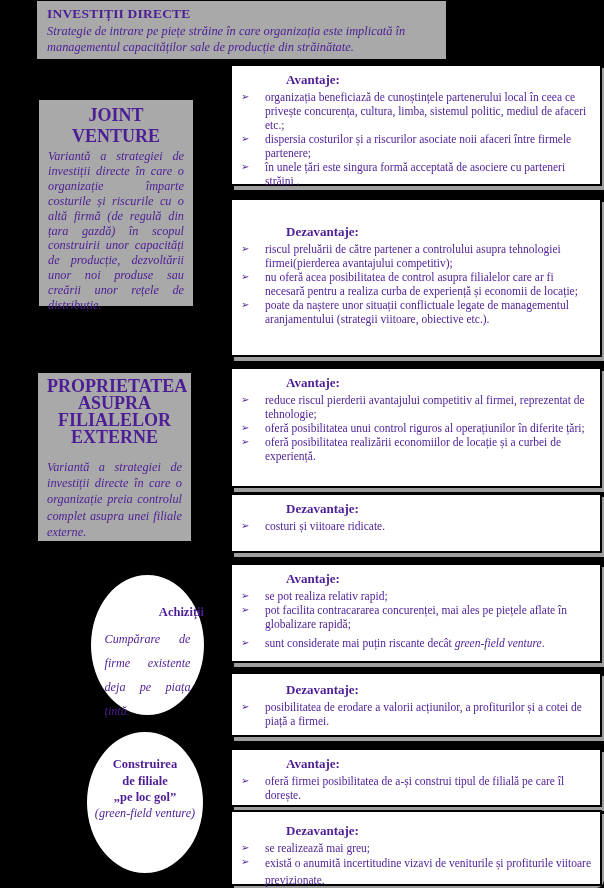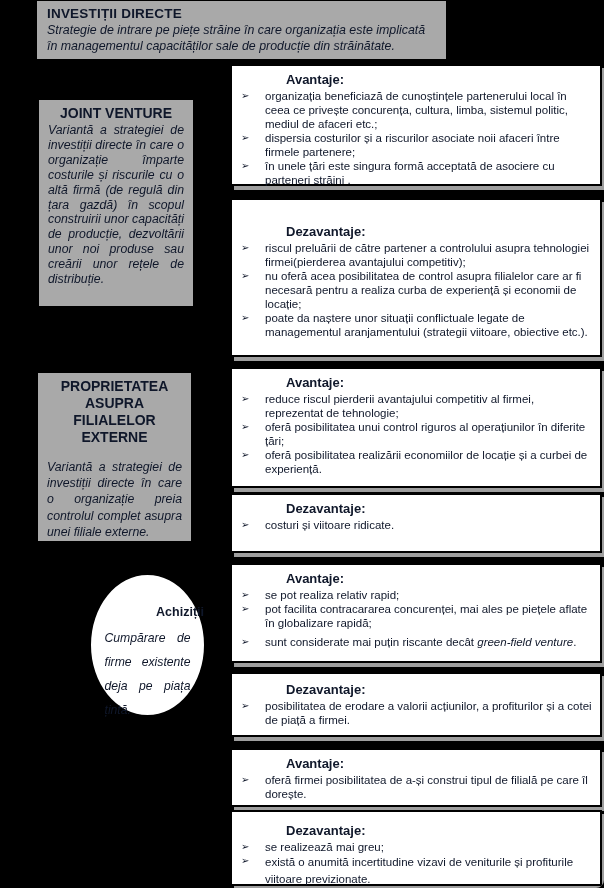--- a/index.html
+++ b/index.html
@@ -1,22 +1,22 @@
 <!DOCTYPE html>
 <html><head>
 <meta charset="utf-8">
 <style>
   html,body{margin:0;padding:0;background:#000;}
   #canvas{
     position:relative;width:604px;height:888px;background:#000;
-    font-family:Liberation Sans, sans-serif;color:#0f172a;overflow:hidden;border-radius:8px;
+    font-family:Liberation Serif, serif;color:#4c1d95;overflow:hidden;border-radius:8px;
   }
   
   .gbox{position:absolute;background:#a9a9a9;border:1px solid #000;box-sizing:border-box;}
-  .g-title{font-weight:bold;font-size:14px;}
+  .g-title{font-weight:bold;font-size:18px;}
   .g-desc{font-style:italic;}
   #top-box{left:36px;top:0;width:411px;height:60px;padding:5px 9px 0 10px;}
   #top-box .g-title{font-size:13.5px;letter-spacing:.2px;}
   #top-box .g-desc{font-size:12.4px;line-height:15.5px;margin-top:2px;}
   #jv-box{left:38px;top:99px;width:156px;height:208px;padding:5px 9px 0 9px;}
   #jv-box .g-title{text-align:center;margin-bottom:2px;}
   #jv-box .g-desc{font-size:12.3px;line-height:14.9px;text-align:justify;}
   #prop-box{left:37px;top:372px;width:155px;height:170px;padding:5px 9px 0 9px;}
   #prop-box .g-title{text-align:center;white-space:pre-line;line-height:17px;}
   #prop-box .g-desc{font-size:12.3px;line-height:16.2px;text-align:justify;margin-top:13px;}
@@ -72,20 +72,26 @@
 FILIALELOR
 EXTERNE</div>
     <div class="g-desc">Variantă a strategiei de investiții directe în care o organizație preia controlul complet asupra unei filiale externe.</div>
   </div>
 
   <div class="ellipse" id="ellipse-achizitii">
     <div class="e-title">Achiziții</div>
     <div class="e-desc">Cumpărare de firme existente deja pe piața țintă.</div>
   </div>
 
+  <div class="ellipse" id="ellipse-construirea">
+    <div class="e-title">Construirea
+de filiale
+„pe loc gol”</div>
+    <div class="e-sub">(green-field venture)</div>
+  </div>
 
   <div class="wbox b-a1">
     <div class="heading">Avantaje:</div>
     <ul class="blist">
         <li>
           <span class="bullet">➢</span>
           <span class="btext"><span>organizația beneficiază de cunoștințele partenerului local în ceea ce privește concurența, cultura, limba, sistemul politic, mediul de afaceri etc.;</span></span>
         </li>
         <li>
           <span class="bullet">➢</span>

